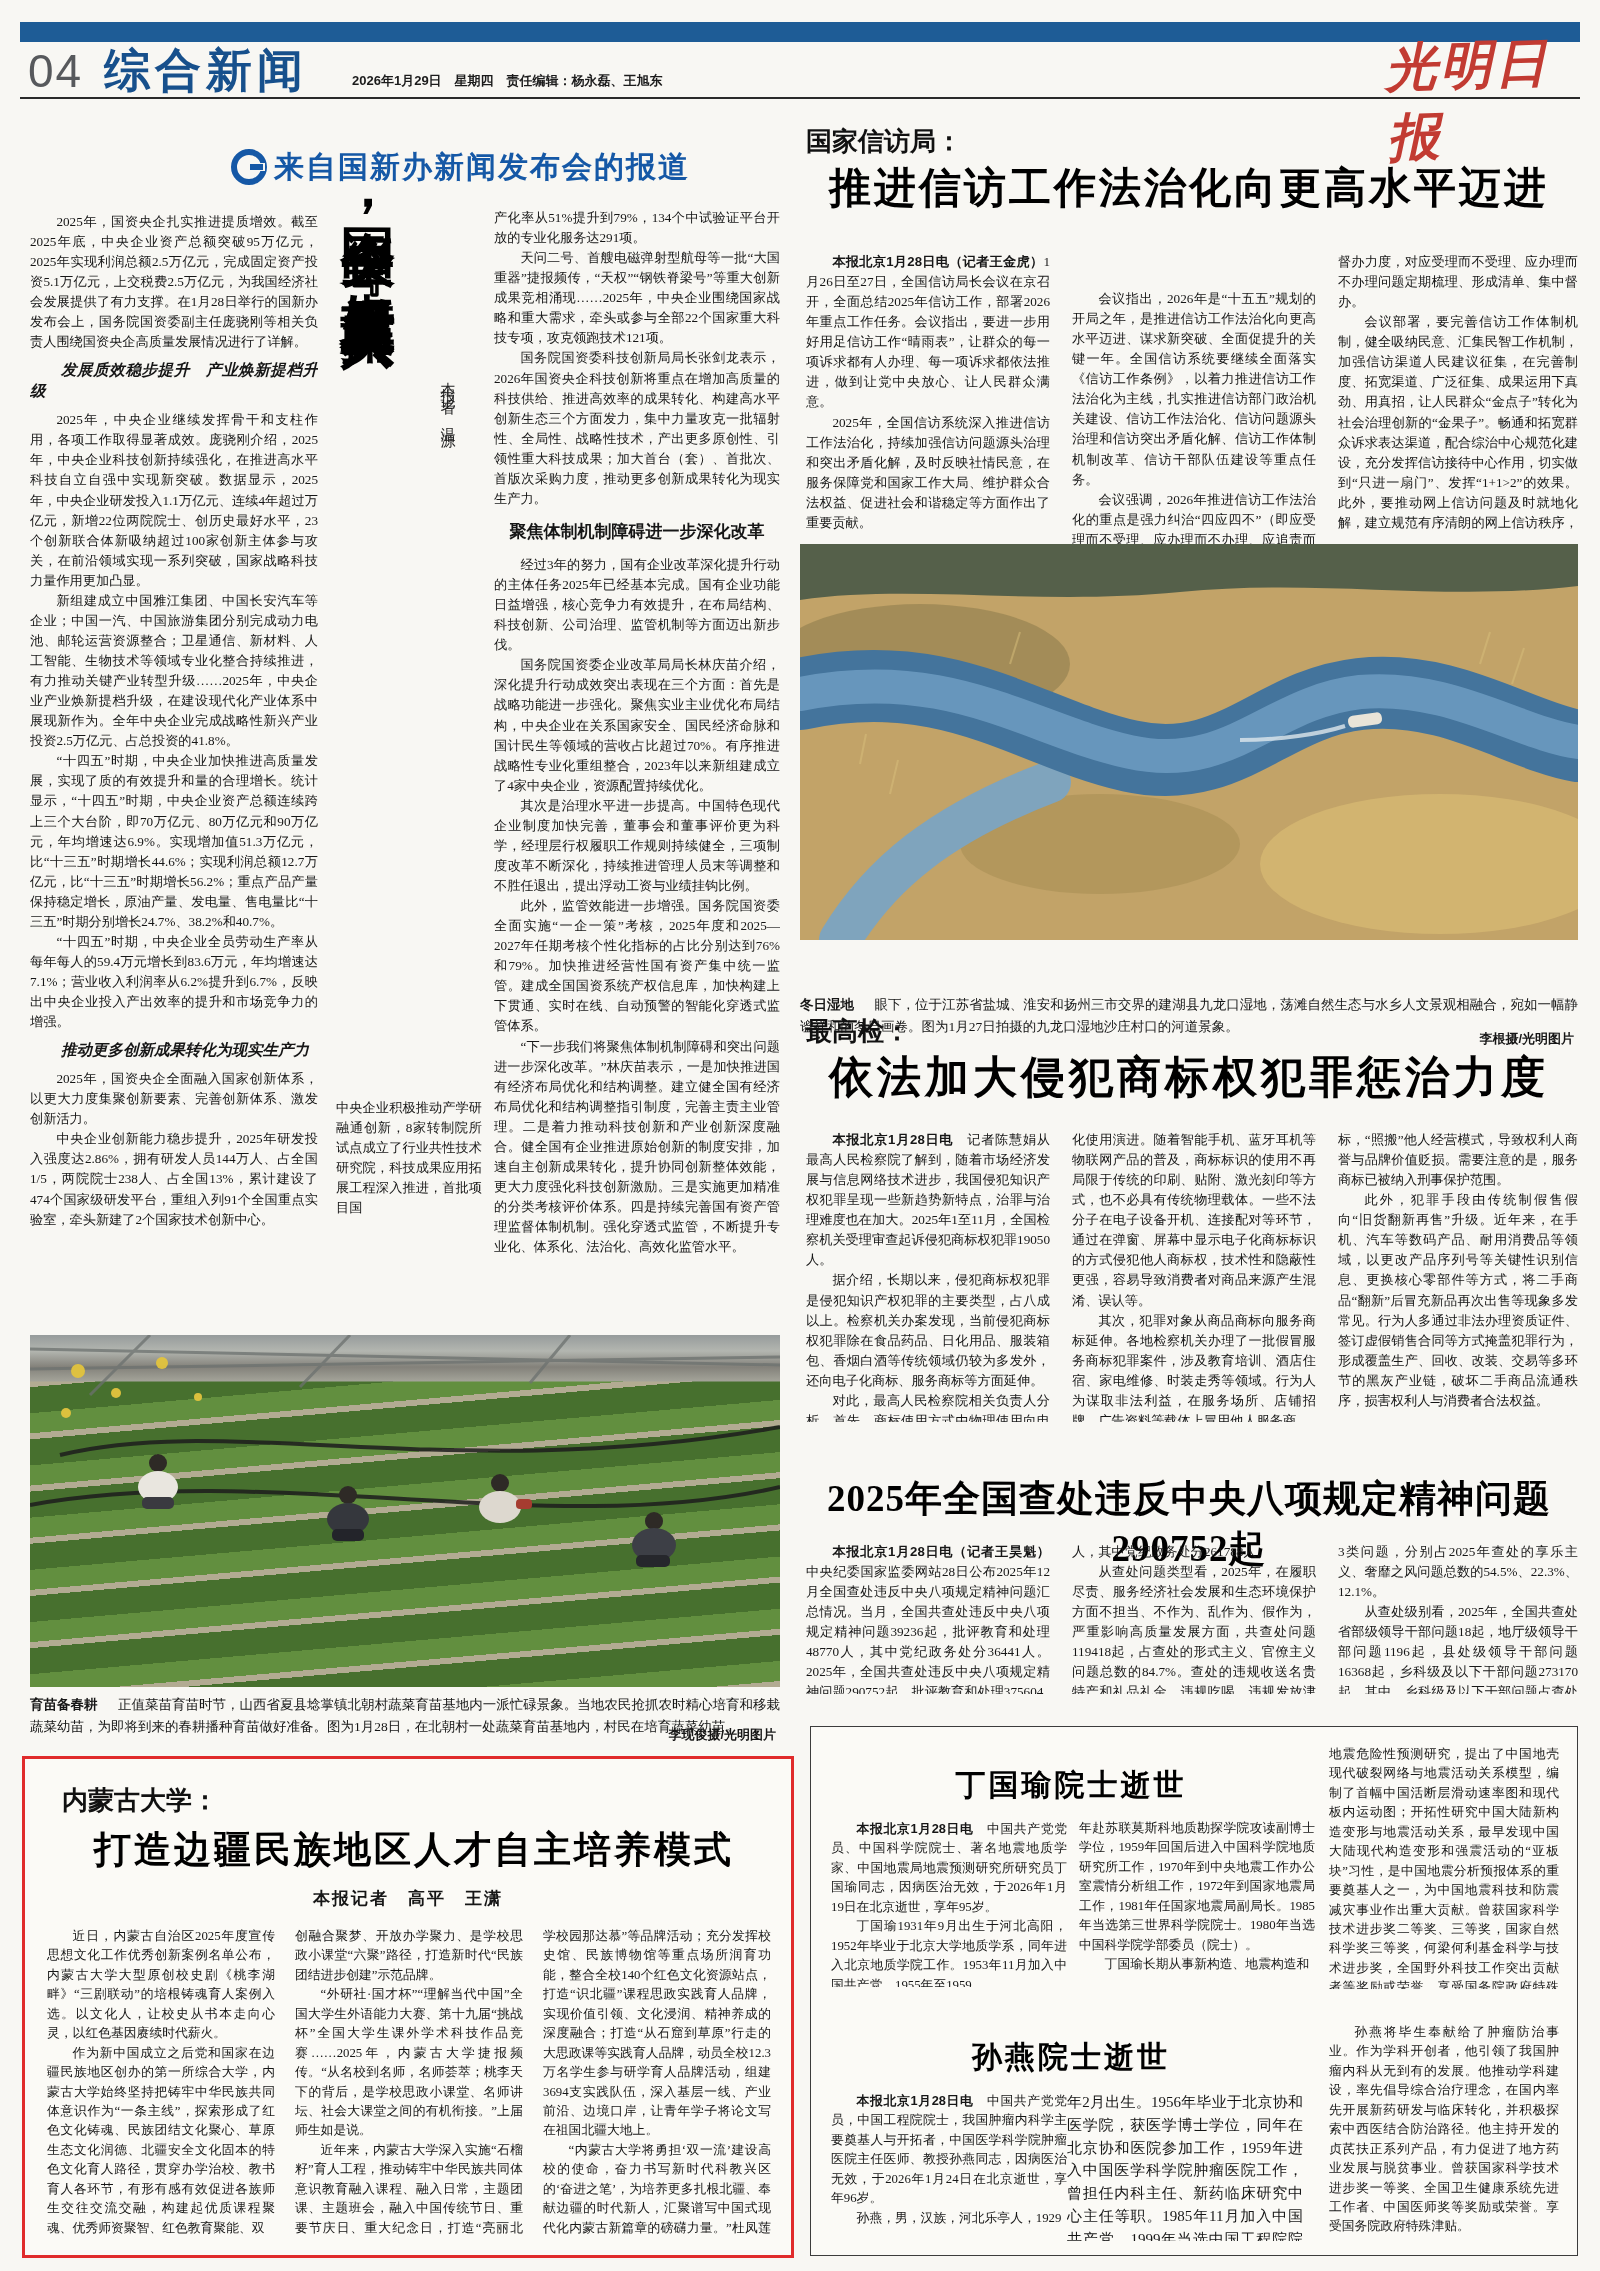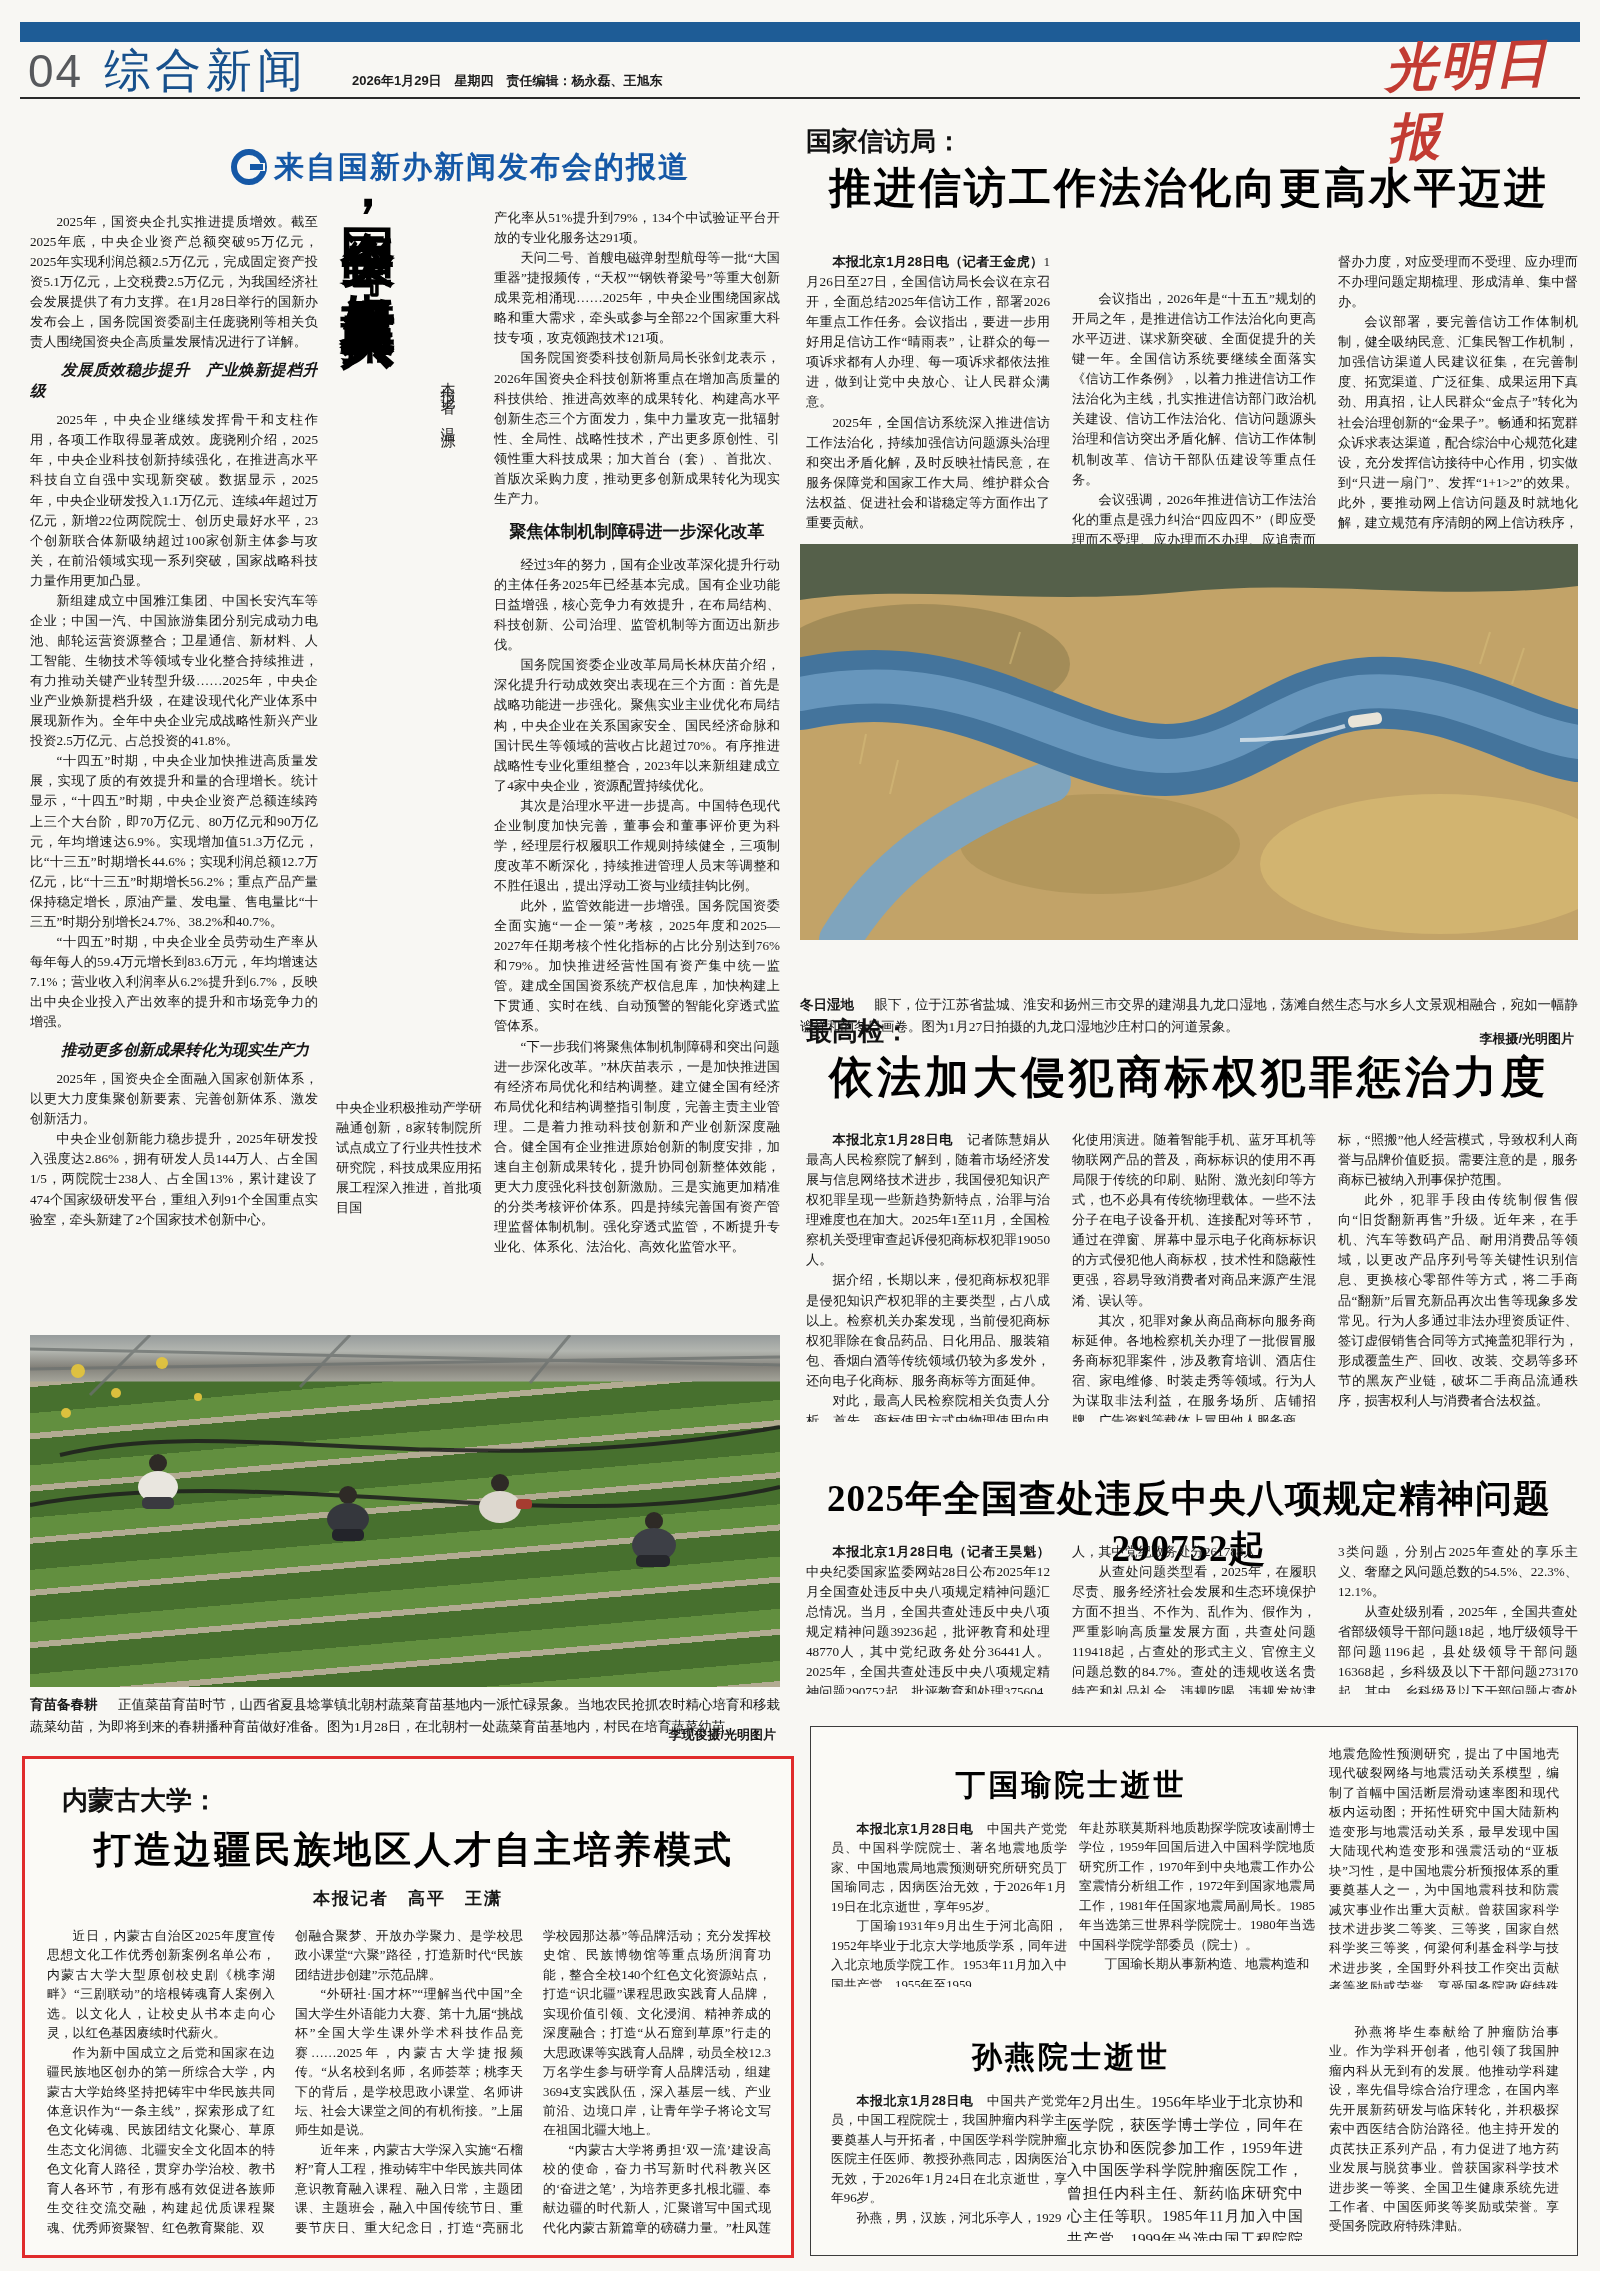--- a/index.html
+++ b/index.html
@@ -26,21 +26,21 @@
   .photo{position:absolute;overflow:hidden;}
   .redbox{position:absolute;border:3px solid #e02b2b;background:#fbfaf6;}
   .obitbox{position:absolute;border:1px solid #3c3c3c;background:#fbfaf6;}
   .obit-h{position:absolute;font-weight:600;font-size:30px;letter-spacing:3px;text-align:center;color:#000;}
 </style>
 </head>
 <body>
 
 <div class="abs" style="left:20px;top:22px;width:1560px;height:20px;background:#1e5c96;"></div>
 <div class="abs hei" style="left:28px;top:44px;font-size:46px;color:#57595c;letter-spacing:2px;">04</div>
-<div class="abs hei" style="left:104px;top:40px;font-size:46px;font-weight:normal;color:#17508c;letter-spacing:5px;">综合新闻</div>
+<div class="abs hei" style="left:104px;top:40px;font-size:46px;font-weight:bold;color:#17508c;letter-spacing:5px;">综合新闻</div>
 <div class="abs hei" style="left:352px;top:72px;font-size:13px;color:#1b1b1b;font-weight:bold;">2026年1月29日　星期四　责任编辑：杨永磊、王旭东</div>
 <div class="abs" style="left:1386px;top:30px;font-size:52px;font-weight:bold;color:#c23b32;font-style:italic;letter-spacing:3px;transform:rotate(-2deg);">光明日报</div>
 <div class="abs" style="left:20px;top:97px;width:1560px;height:2px;background:#2a2a2a;"></div>
 
 <div class="abs" style="left:228px;top:146px;width:520px;height:46px;">
   <svg width="42" height="42" viewBox="0 0 42 42" style="vertical-align:middle;">
     <circle cx="21" cy="21" r="15" fill="none" stroke="#1558a6" stroke-width="6"></circle>
     <rect x="21" y="17" width="16" height="8" fill="#f8f7f3"></rect>
     <rect x="22" y="18" width="13" height="6" fill="#1558a6"></rect>
   </svg>

